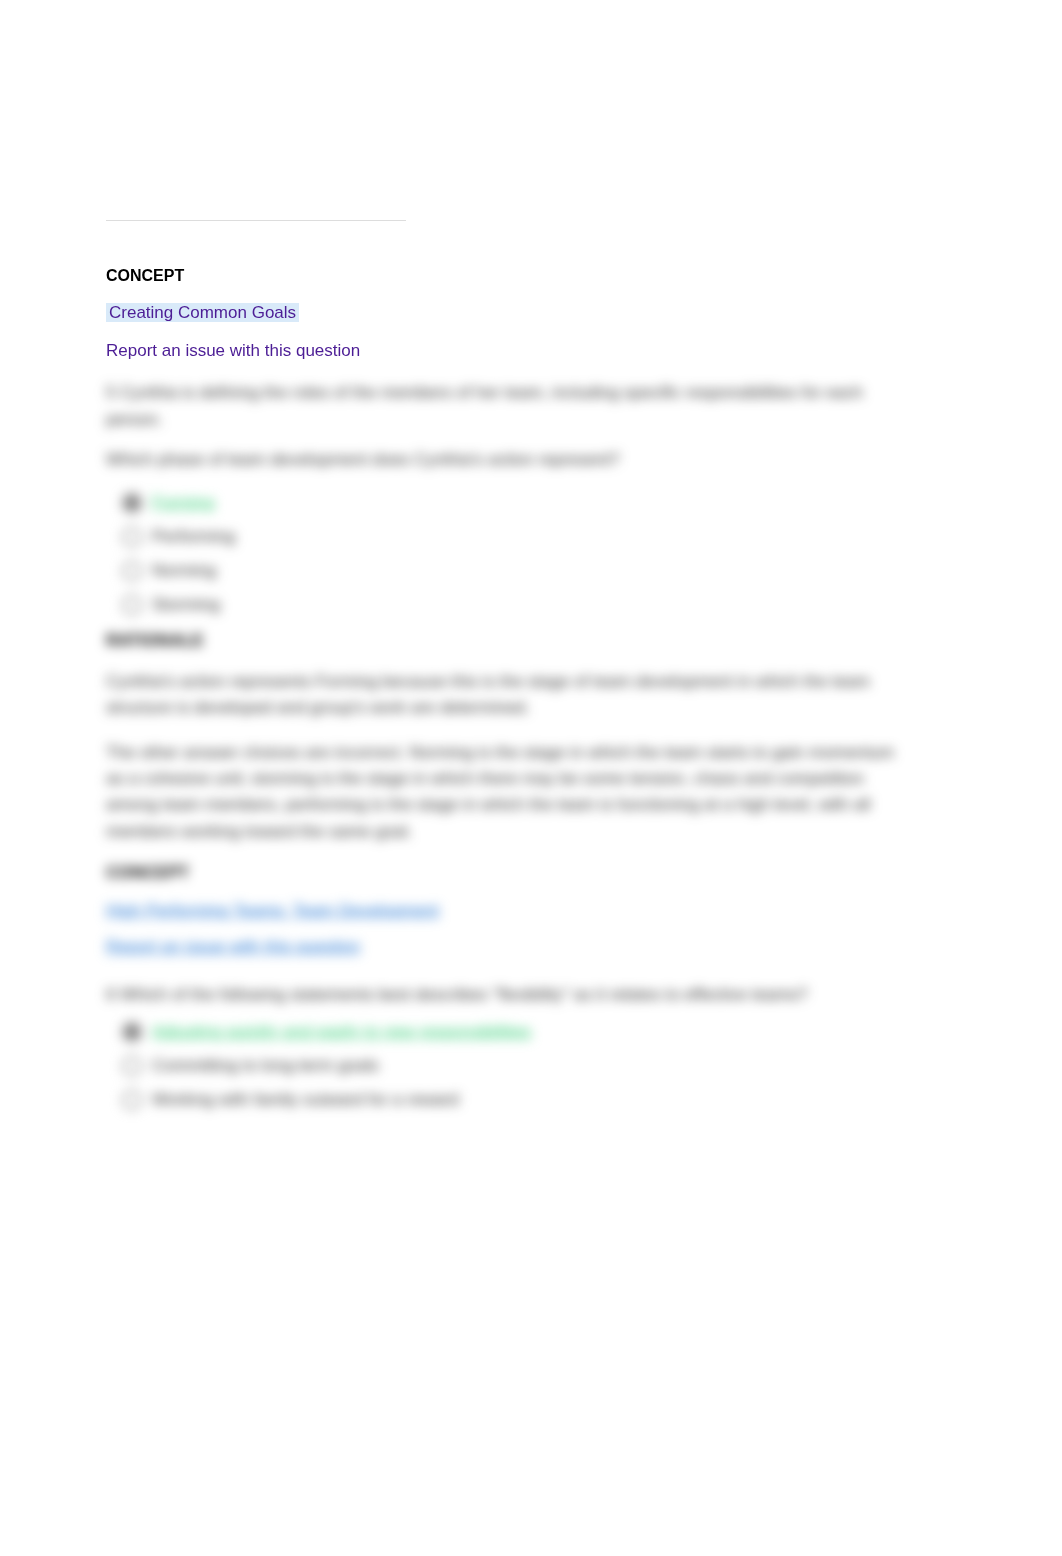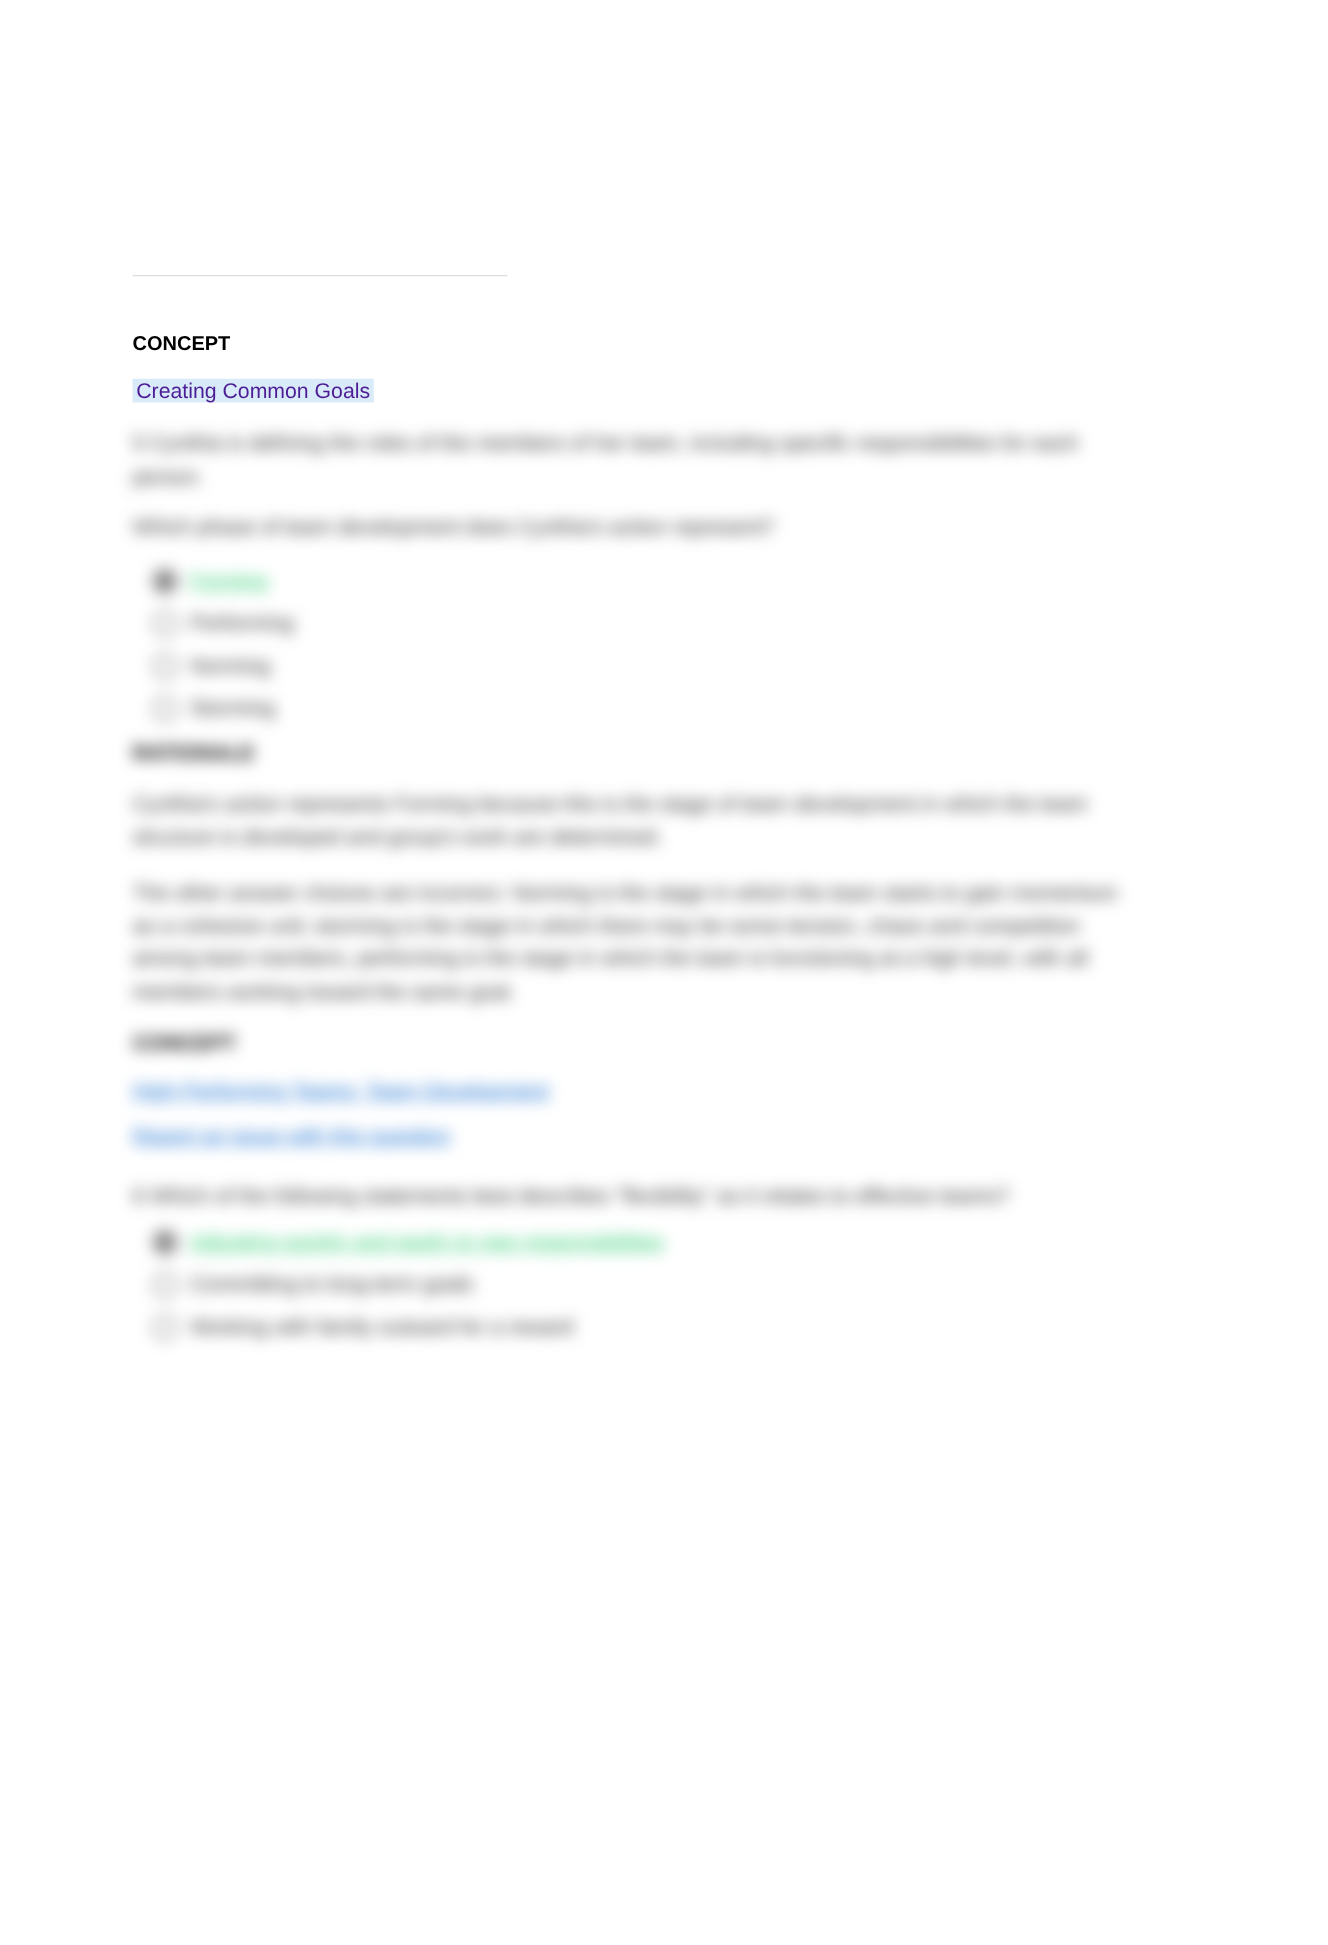--- a/index.html
+++ b/index.html
@@ -126,20 +126,21 @@
 <div class="content">
 
   <div class="divider"></div>
 
   <div class="concept-label">CONCEPT</div>
 
   <a class="link">
     <span class="link-highlight">Creating Common Goals</span>
   </a>
 
+  <a class="link">Report an issue with this question</a>
 
   <div class="blurred">
 
     <div class="q-num">
       <span>5</span>
       <span>Cynthia is defining the roles of the members of her team, including specific responsibilities for each person.</span>
     </div>
     <div class="q-text">Which phase of team development does Cynthia's action represent?</div>
 
     <div class="options">

